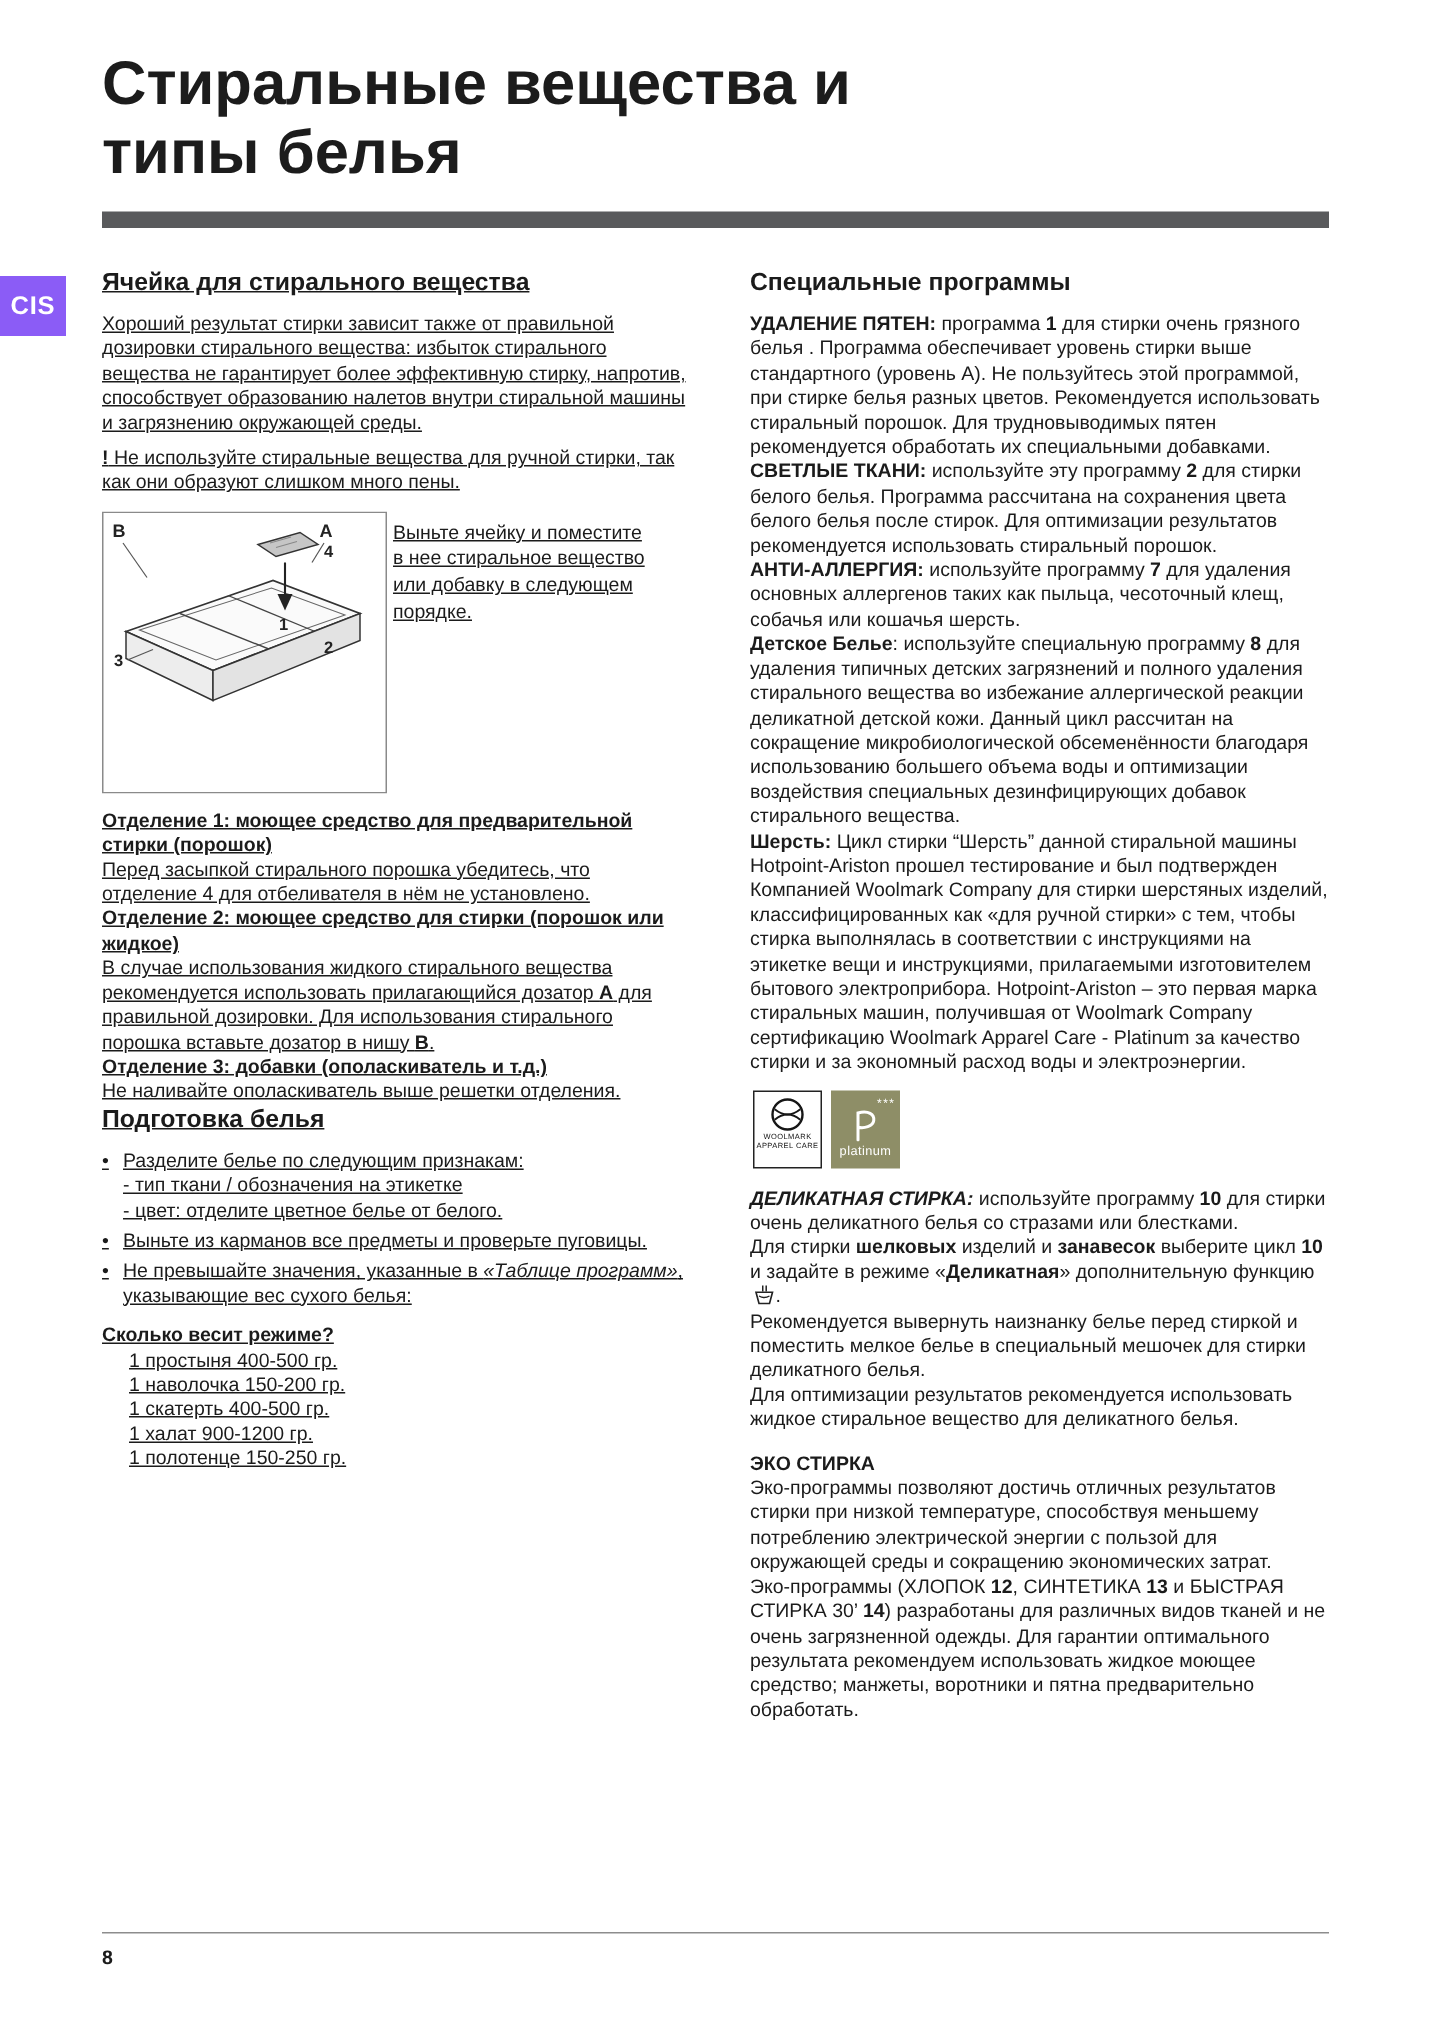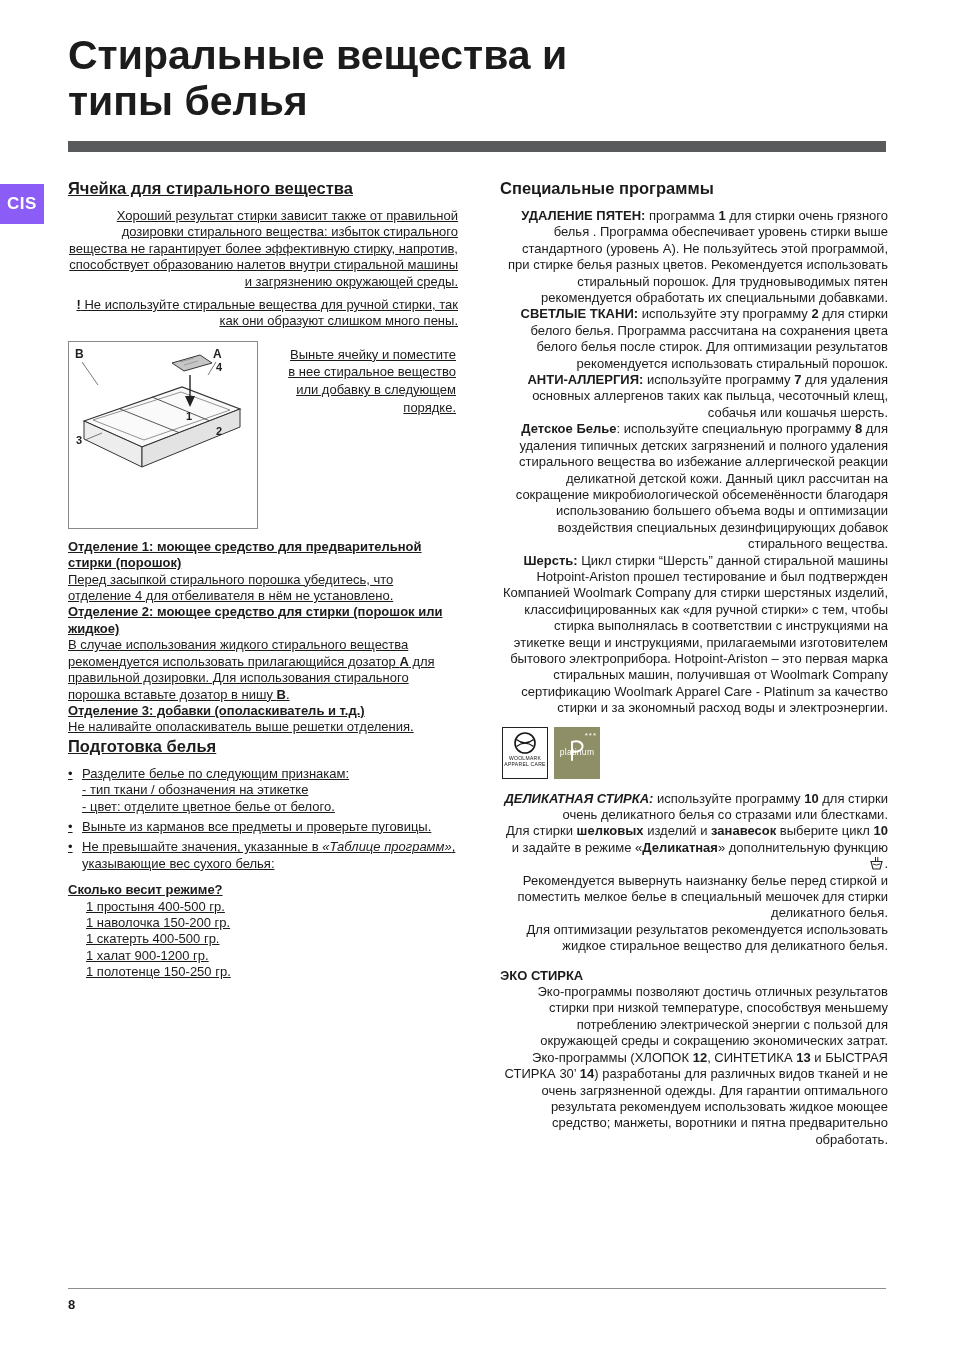--- a/index.html
+++ b/index.html
@@ -18,27 +18,27 @@
     position: absolute; left: 0; top: 184px; width: 44px; height: 40px;
     background: #8b5cf6; color: #fff; font-weight: 700; font-size: 17px;
     display: flex; align-items: center; justify-content: center; letter-spacing: .5px;
   }
 
   .col { position: absolute; top: 178px; font-size: 13px; line-height: 16.4px; }
   .col-left  { left: 68px;  width: 390px; text-decoration: underline; }
   .col-right { left: 500px; width: 388px; }
 
   h2.section { font-size: 16.5px; line-height: 20px; font-weight: 700; margin: 0 0 10px 0; }
-  p { margin: 0; text-align: right; }
+  p { margin: 0; }
   .note { margin-top: 7px; }
   .pre { white-space: pre-line; }
 
   .figrow { display: flex; margin: 11px 0 10px 0; }
   .figbox { width: 190px; height: 188px; flex: 0 0 auto; }
-  .figcap { margin-left: 26px; width: 172px; font-size: 13px; line-height: 17.6px; padding-top: 5px; }
+  .figcap { margin-left: 4px; width: 172px; font-size: 13px; line-height: 17.6px; padding-top: 5px; }
   svg text { font-family: "Liberation Sans", sans-serif; }
   .dl  { font-size: 12px; font-weight: 700; fill: #222; }
   .dn  { font-size: 11px; font-weight: 700; fill: #222; }
 
   .comp-title { font-weight: 700; }
   .prep-h { margin-top: 18px; }
   .bullets { margin-top: 2px; }
   .bullet { display: flex; margin-bottom: 4px; }
   .bullet .dot { width: 14px; flex: 0 0 auto; }
   .bullet .bt { white-space: pre-line; flex: 1; }
@@ -50,21 +50,21 @@
   .wm-box {
     width: 46px; height: 52px; border: 1px solid #222; background: #fff;
     display: flex; flex-direction: column; align-items: center; padding-top: 3px; box-sizing: border-box;
   }
   .wm-text { font-size: 5px; line-height: 6px; text-align: center; letter-spacing: .3px; color: #111; }
   .pt-box {
     width: 46px; height: 52px; background: #8e8e67; color: #fff; position: relative;
     display: flex; flex-direction: column; align-items: center; box-sizing: border-box;
   }
   .pt-stars { position: absolute; top: 1px; right: 3px; font-size: 8px; letter-spacing: 1px; }
-  .pt-label { position: absolute; bottom: 18px; font-size: 8.5px; letter-spacing: .3px; }
+  .pt-label { position: absolute; bottom: 3px; font-size: 8.5px; letter-spacing: .3px; }
   .pt-sym { margin-top: 12px; }
 
   .hand-icon { display: inline-block; vertical-align: -2px; margin-left: 2px; }
 
   .eco-h { margin-top: 13px; font-weight: 700; }
 
   .footer-rule { position: absolute; left: 68px; top: 1288px; width: 818px; height: 1px; background: #8d8d8d; }
   .pagenum { position: absolute; left: 68px; top: 1297px; font-size: 13px; font-weight: 700; }
 </style>
 </head>

